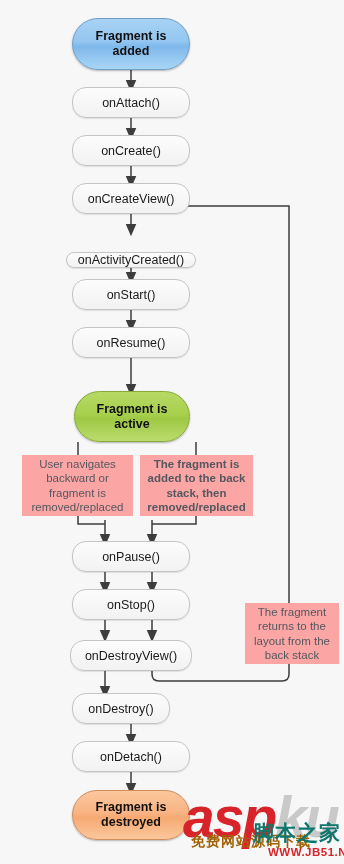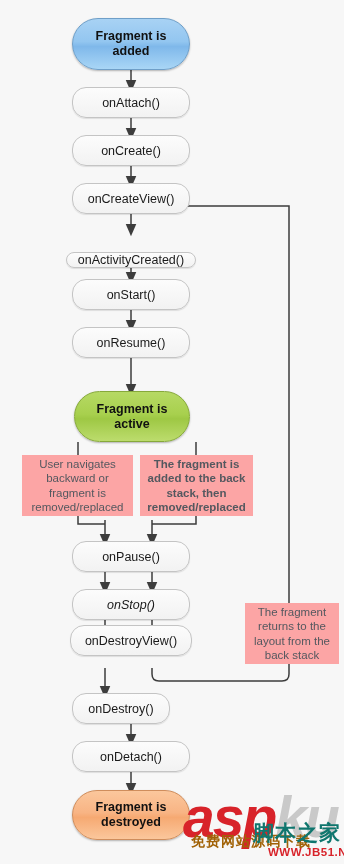--- a/index.html
+++ b/index.html
@@ -214,25 +214,25 @@
   </div>
 
   <div class="note" style="left:140px; top:455px; width:113px; height:61px;font-weight:bold;">
     <span>The fragment is added to the back stack, then removed/replaced</span>
   </div>
 
   <div class="proc" style="left:72px; top:541px; width:118px; height:31px;">
     <span>onPause()</span>
   </div>
 
-  <div class="proc" style="left:72px; top:589px; width:118px; height:31px;font-style:italic;">
+  <div class="proc" style="left:72px; top:589px; width:118px; height:31px;">
     <span>onStop()</span>
   </div>
 
-  <div class="proc" style="left:70px; top:625px; width:122px; height:31px;">
+  <div class="proc" style="left:70px; top:640px; width:122px; height:31px;">
     <span>onDestroyView()</span>
   </div>
 
   <div class="note" style="left:245px; top:603px; width:94px; height:61px;">
     <span>The fragment returns to the layout from the back stack</span>
   </div>
 
   <div class="proc" style="left:72px; top:693px; width:98px; height:31px;">
     <span>onDestroy()</span>
   </div>

